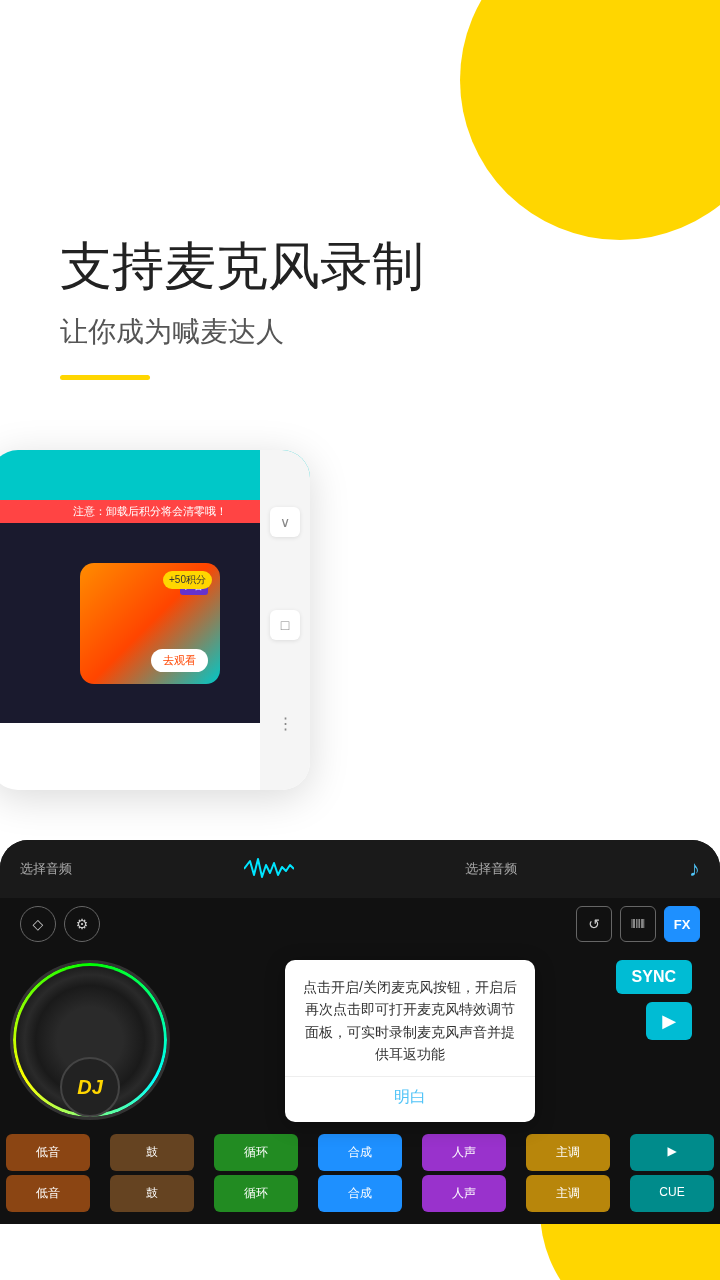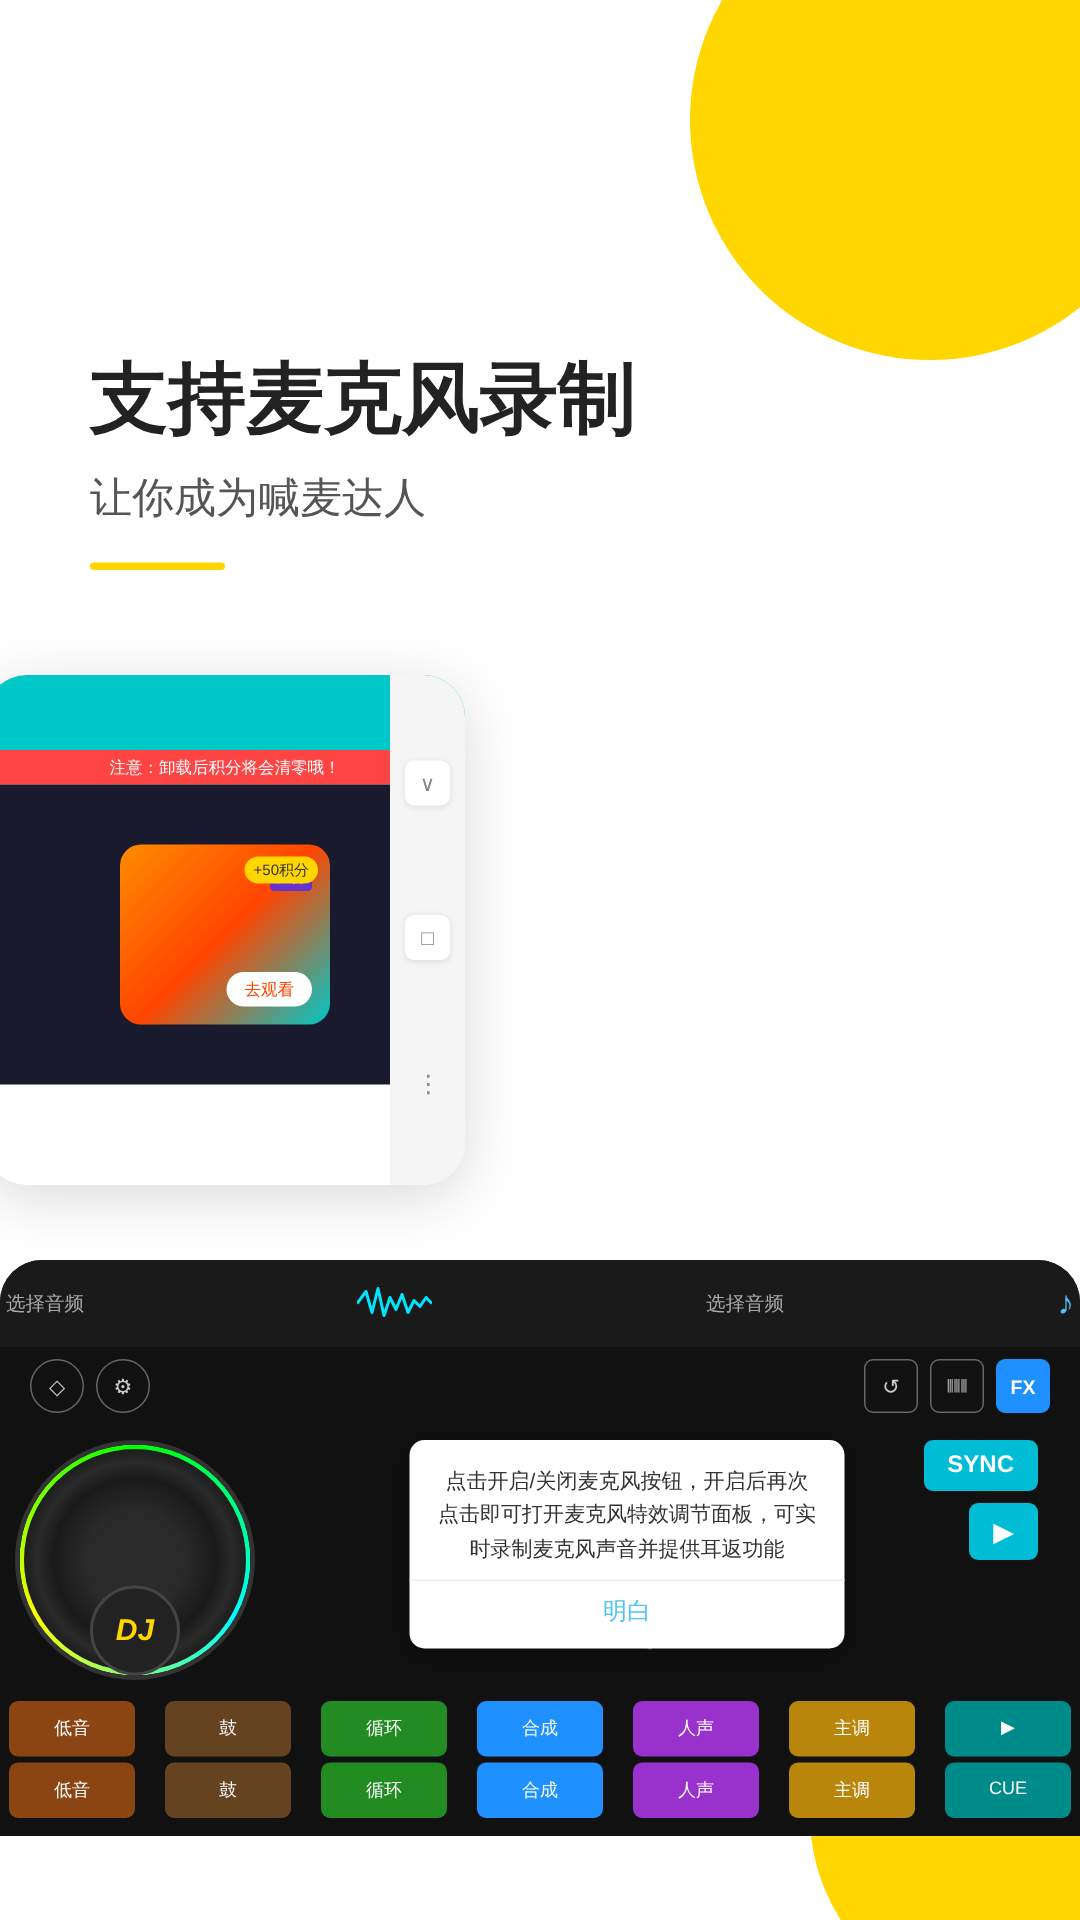--- a/index.html
+++ b/index.html
@@ -41,21 +41,21 @@
       z-index: 1;
       padding: 60px 40px 40px 60px;
       min-height: 420px;
       display: flex;
       flex-direction: column;
       justify-content: flex-end;
     }
 
     .main-title {
       font-size: 52px;
-      font-weight: 700;
+      font-weight: 400;
       color: #222222;
       line-height: 1.2;
       margin-bottom: 16px;
     }
 
     .sub-title {
       font-size: 28px;
       color: #555555;
       font-weight: 400;
       margin-bottom: 24px;
@@ -198,21 +198,21 @@
       z-index: 1;
       background: #1a1a1a;
       margin: 0;
       border-radius: 28px 28px 0 0;
       overflow: hidden;
       margin-top: 20px;
     }
 
     .dj-header {
       background: #1a1a1a;
-      padding: 14px 4px;
+      padding: 14px 20px;
       display: flex;
       align-items: center;
       justify-content: space-between;
     }
 
     .dj-header-btn {
       color: #aaa;
       font-size: 13px;
       background: none;
       border: none;
@@ -307,21 +307,21 @@
 
     
     .tooltip-popup {
       position: absolute;
       left: 50%;
       top: 10px;
       transform: translateX(-30%);
       background: white;
       border-radius: 10px;
       padding: 16px 18px 10px 18px;
-      width: 290px;
+      width: 250px;
       box-shadow: 0 4px 20px rgba(0,0,0,0.3);
       z-index: 10;
     }
 
     .tooltip-text {
       font-size: 14px;
       color: #333;
       line-height: 1.6;
       text-align: center;
     }

